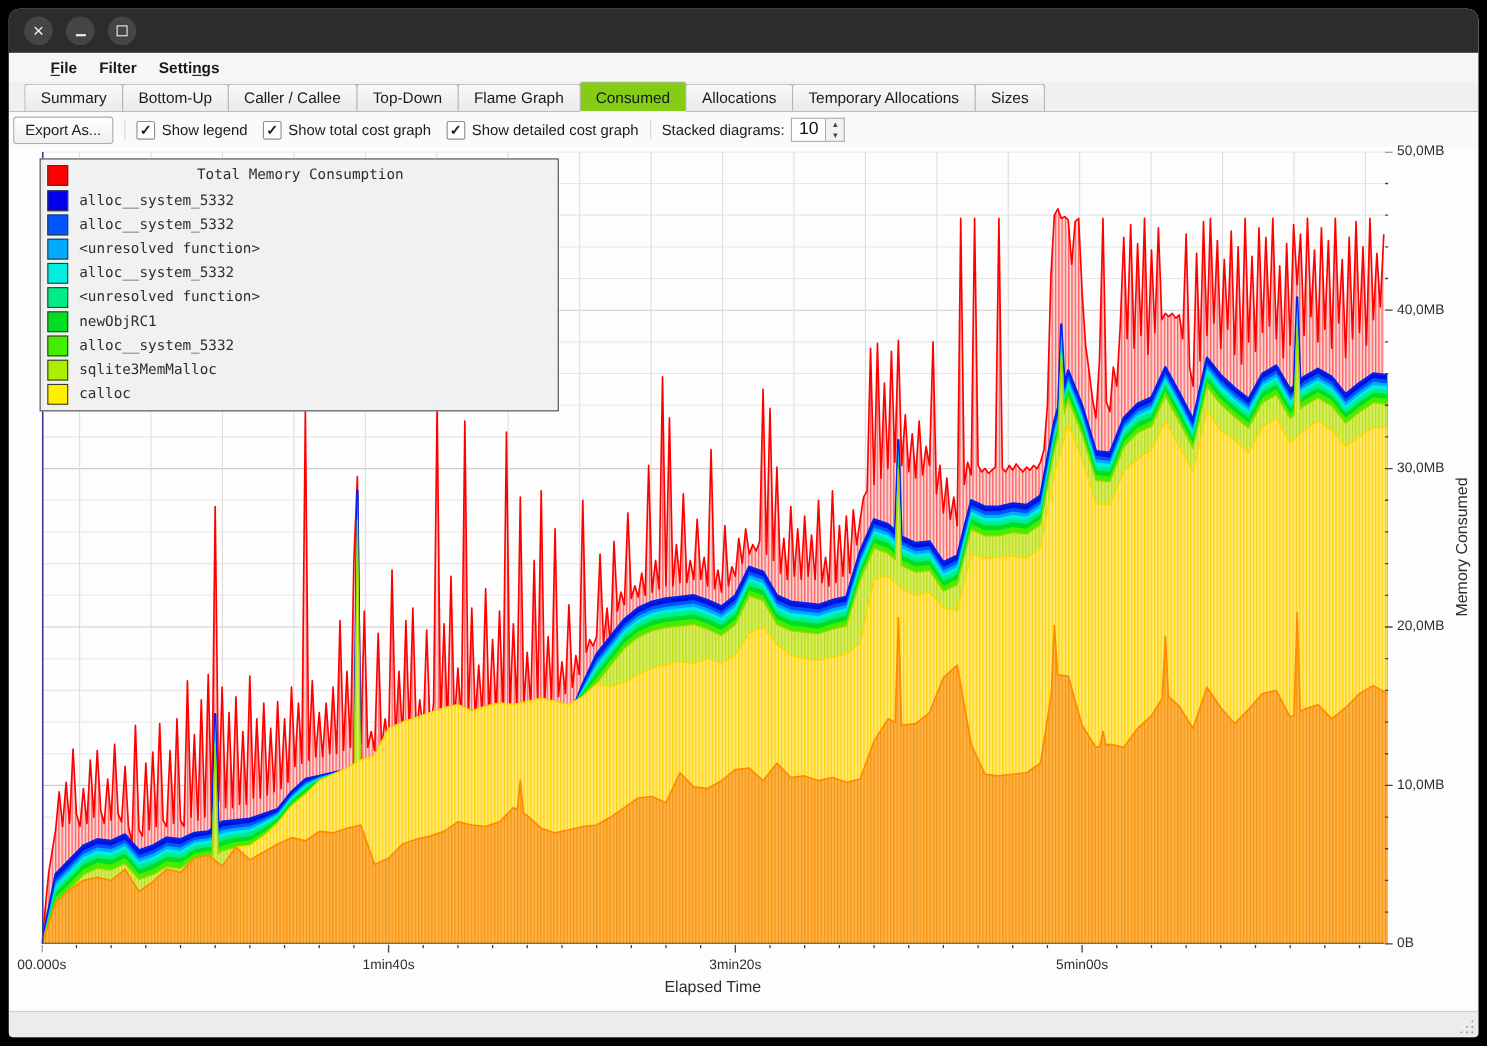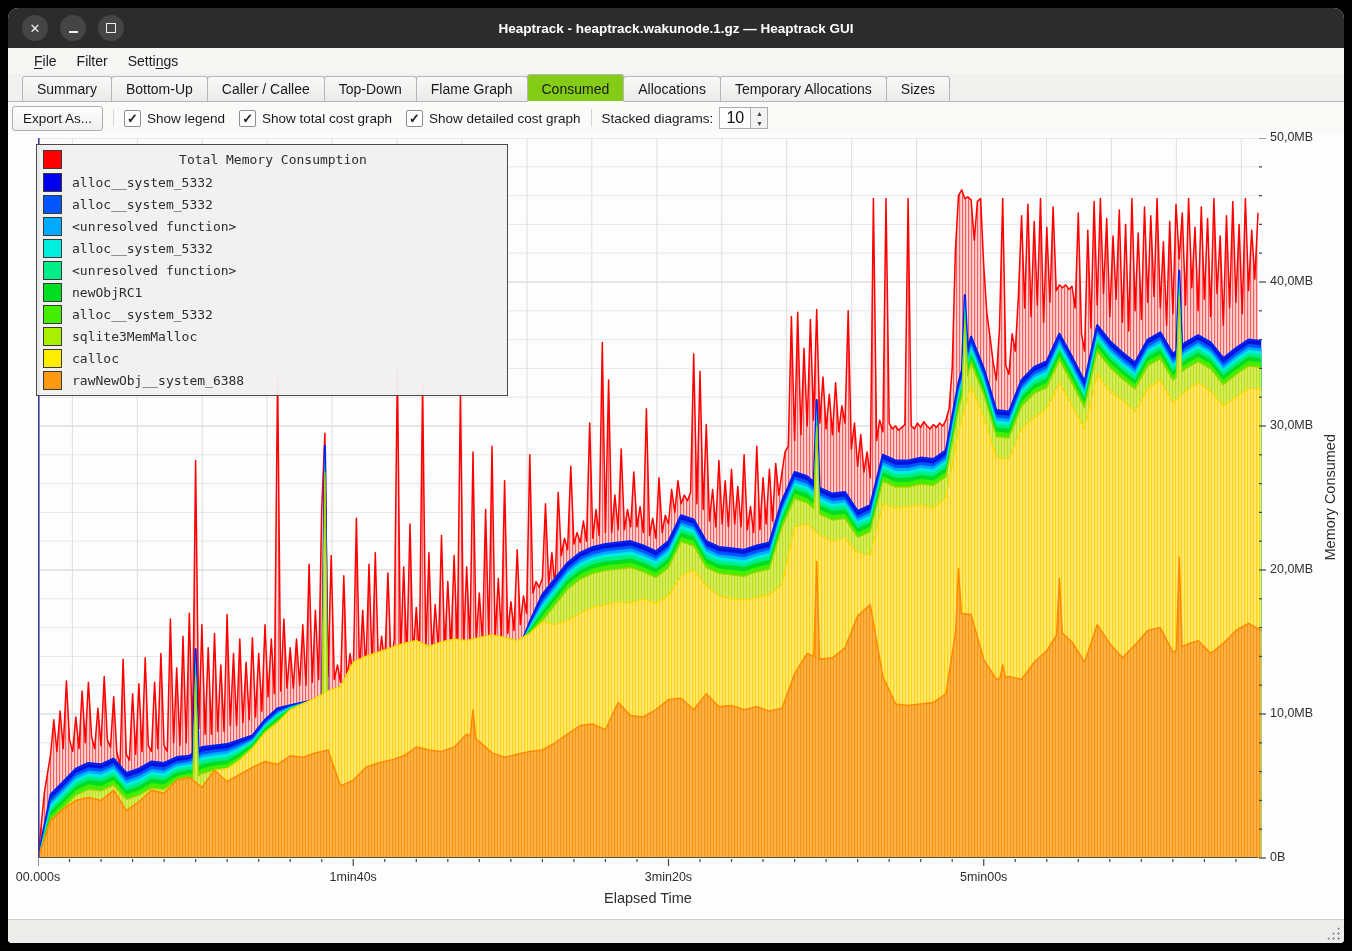--- a/index.html
+++ b/index.html
@@ -9,21 +9,21 @@
   
   .titlebar{height:40px;background:#2c2c2c;display:flex;align-items:center;position:relative;flex:0 0 auto;}
   .winbtns{display:flex;gap:12px;margin-left:14px;}
   .wbtn{width:26px;height:26px;border-radius:50%;background:#454545;color:#efefef;display:flex;
         align-items:center;justify-content:center;font-size:12px;cursor:default;}
   .glyph-close{font-size:13px;line-height:1;}
   .glyph-min{width:9px;height:2px;background:#efefef;margin-top:8px;}
   .glyph-max{width:8px;height:8px;border:1.5px solid #efefef;}
   .title-text{position:absolute;left:0;right:0;text-align:center;color:#fff;font-weight:bold;font-size:13.5px;}
   
-  .menubar{height:26px;background:#f6f6f5;display:flex;align-items:center;padding-left:16px;flex:0 0 auto;}
+  .menubar{height:26px;background:#f6f6f5;display:flex;align-items:center;padding-left:28px;flex:0 0 auto;font-weight:bold;}
   .menu-item{padding:3px 10px;font-size:14px;color:#1a1a1a;border-radius:3px;}
   .menu-item u{text-underline-offset:2px;}
   
   .tabbar{height:27px;background:#f0f0ef;display:flex;align-items:flex-end;padding-left:14px;
           border-bottom:1px solid #b6b6b6;flex:0 0 auto;}
   .tab{font-size:14px;color:#1a1a1a;padding:4px 14px 4px 14px;background:linear-gradient(#f9f9f8,#eaeae9);
        border:1px solid #b6b6b6;border-bottom:none;border-radius:3px 3px 0 0;margin-right:-1px;white-space:nowrap;position:relative;}
   .tab.active{background:#84cc16;padding-top:6px;z-index:2;margin-bottom:-1px;border-bottom:1px solid #fafaf9;}
   
   .toolbar{height:32px;background:#fafaf9;display:flex;align-items:center;padding-left:4px;gap:10px;flex:0 0 auto;}
@@ -71,21 +71,20 @@
           <div class="wbtn">
             <span class="glyph-close">✕</span>
           </div>
           <div class="wbtn">
             <span class="glyph-min"></span>
           </div>
           <div class="wbtn">
             <span class="glyph-max"></span>
           </div>
         </div>
-    <div class="title-text">Heaptrack - heaptrack.wakunode.1.gz — Heaptrack GUI</div>
   </div>
 
   <div class="menubar" id="menubar">
         <span class="menu-item"><span></span><u>F</u><span>ile</span></span>
         <span class="menu-item"><span>Filter</span><span></span></span>
         <span class="menu-item"><span>Setti</span><u>n</u><span>gs</span></span>
       </div>
 
   <div class="tabbar" id="tabbar">
         <div class="tab">Summary</div>
@@ -329,24 +328,20 @@
             <span>alloc__system_5332</span>
           </div>
           <div class="lg-row">
             <span class="lg-sw" style="background: rgb(170, 238, 0);"></span>
             <span>sqlite3MemMalloc</span>
           </div>
           <div class="lg-row">
             <span class="lg-sw" style="background: rgb(255, 238, 0);"></span>
             <span>calloc</span>
           </div>
-          <div class="lg-row">
-            <span class="lg-sw" style="background: rgb(255, 153, 17);"></span>
-            <span>rawNewObj__system_6388</span>
-          </div>
         </div>
   </div>
 
   <div class="statusbar">
     <div class="grip"></div>
   </div>
 
 </div>
 </div>
 

